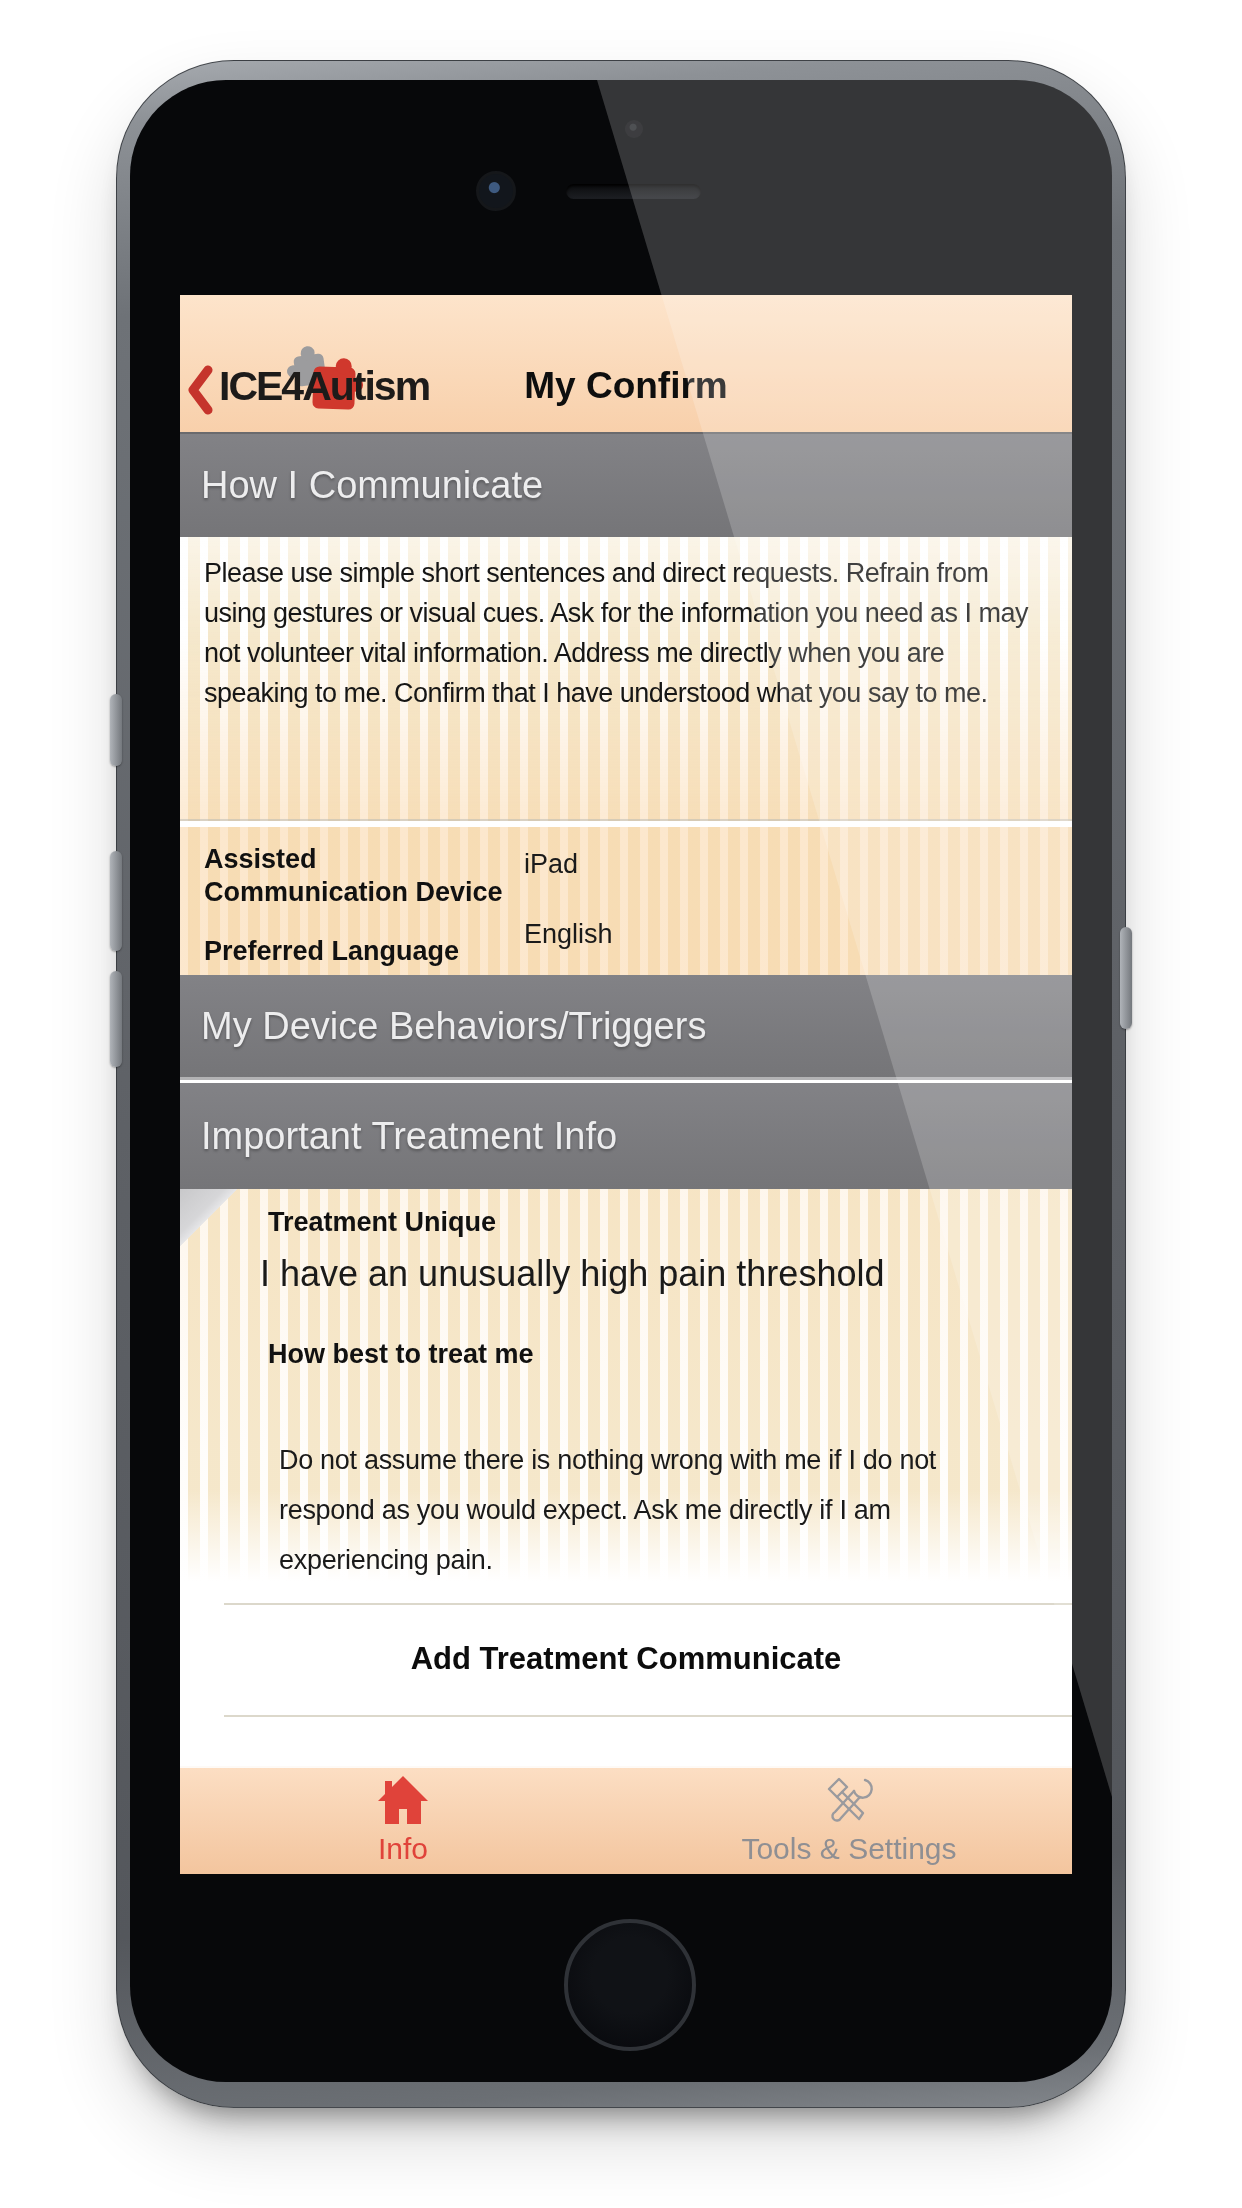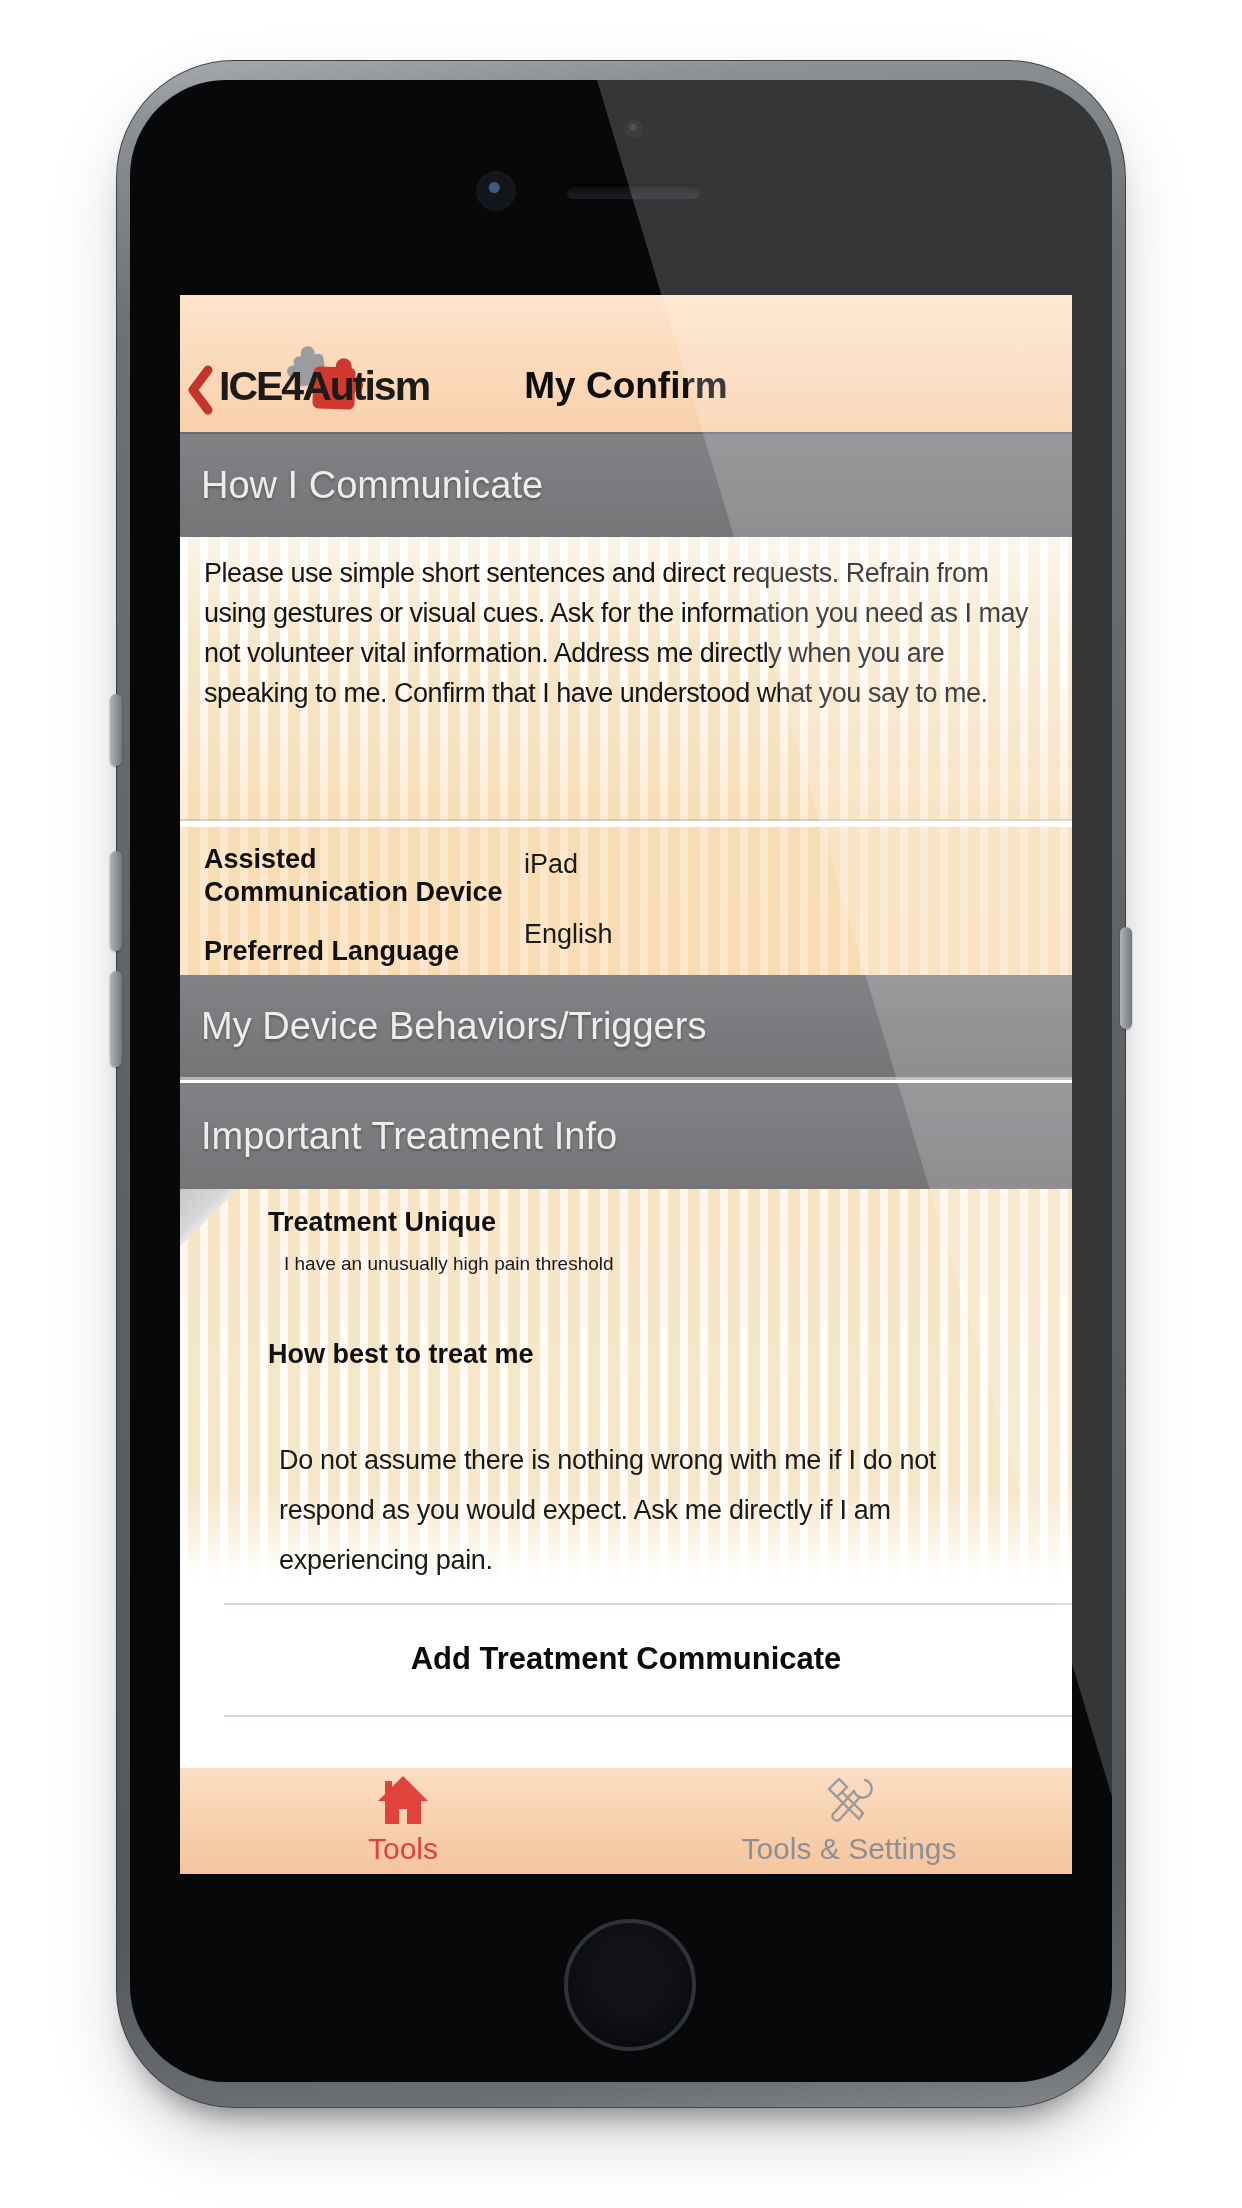--- a/index.html
+++ b/index.html
@@ -81,21 +81,21 @@
   .row-value{position:absolute;left:344px;font-size:27px;color:#1a1a1a;}
 
   .treat-sec{position:absolute;left:0;top:894px;width:892px;height:577px;
              background-image:linear-gradient(180deg,rgba(255,255,255,0) 0%,rgba(255,255,255,0) 52%,#ffffff 68%),
                               linear-gradient(180deg,rgba(250,216,170,.22),rgba(250,216,170,.05) 45%),
                               repeating-linear-gradient(90deg,#ffffff 0 8px,#f5e8cc 8px 20px);}
   .fold{position:absolute;left:0;top:0;width:58px;height:58px;
         background:linear-gradient(135deg,#c8c8ca 0%,#d6d6d8 38%,#e6e6e8 49%,rgba(230,230,232,0) 50%);}
   .t-label{position:absolute;left:88px;font-size:27px;font-weight:700;color:#111;}
   .t-detail-label{top:18px;}
-  .t-detail-text{position:absolute;left:104px;top:64px;font-size:19px;color:#1a1a1a;}
+  .t-detail-text{position:absolute;left:80px;top:64px;font-size:36px;color:#1a1a1a;}
   .t-how-label{top:150px;}
   .t-how-text{position:absolute;left:99px;top:246px;width:712px;font-size:27px;line-height:50px;letter-spacing:-.3px;color:#1a1a1a;}
   .t-div{position:absolute;left:44px;right:0;height:2px;background:#dcd8cb;}
   .t-div1{top:414px;}
   .t-div2{top:526px;}
   .add-btn{position:absolute;left:0;top:414px;width:892px;height:112px;display:flex;align-items:center;justify-content:center;
            font-size:31px;font-weight:700;color:#0c0c0c;cursor:pointer;}
 
   .tab-bar{position:absolute;left:0;top:1471px;width:892px;height:108px;box-sizing:border-box;
            background:linear-gradient(#fcdec3,#f3c59e);border-top:2px solid rgba(255,255,255,.9);
@@ -176,21 +176,21 @@
         </div>
 
         <div class="tab-bar">
           <div class="tab tab-home">
             <span>
               <svg width="56" height="52" viewBox="0 0 56 52">
                 <rect x="10" y="7" width="7" height="16" fill="#e0433a"></rect>
                 <path d="M28 2 L53 27 L46 27 L46 50 L32 50 L32 35 L24 35 L24 50 L10 50 L10 27 L3 27 Z" fill="#e0433a"></path>
               </svg>
             </span>
-            <span class="tab-label">Tools</span>
+            <span class="tab-label">Info</span>
           </div>
           <div class="tab tab-tools">
             <span>
               <svg width="56" height="52" viewBox="0 0 56 52">
                 <g fill="none" stroke="#9a9a9e" stroke-width="2.4" stroke-linejoin="round" stroke-linecap="round">
                   <path d="M8 15 L18 5 L26 13 L16 23 Z"></path>
                   <path d="M21 18 L42 39 L38 45 L16 23"></path>
                   <path d="M44 6 a9 9 0 1 1 -11 11"></path>
                   <path d="M33 17 L14 38 a4.5 4.5 0 1 0 6 6 L39 23"></path>
                 </g>

